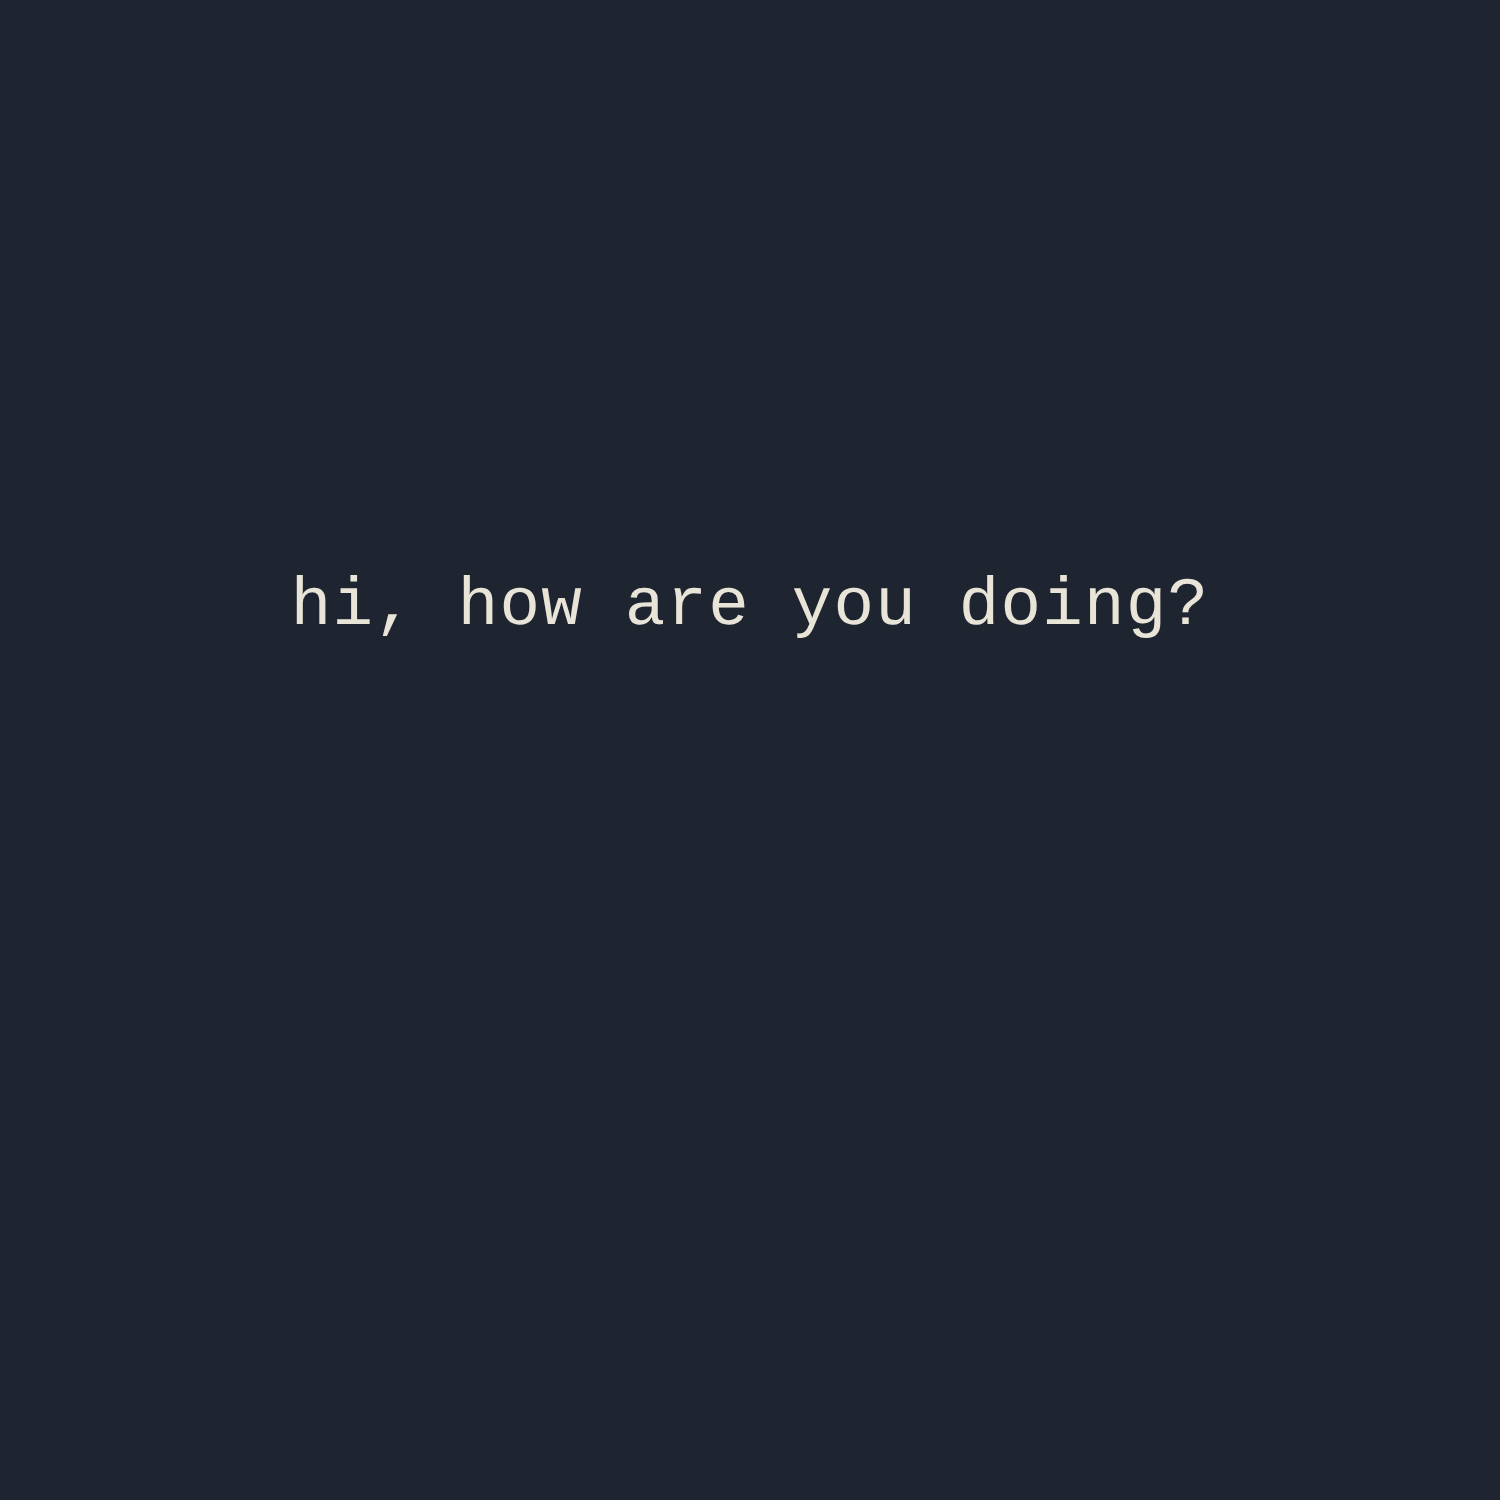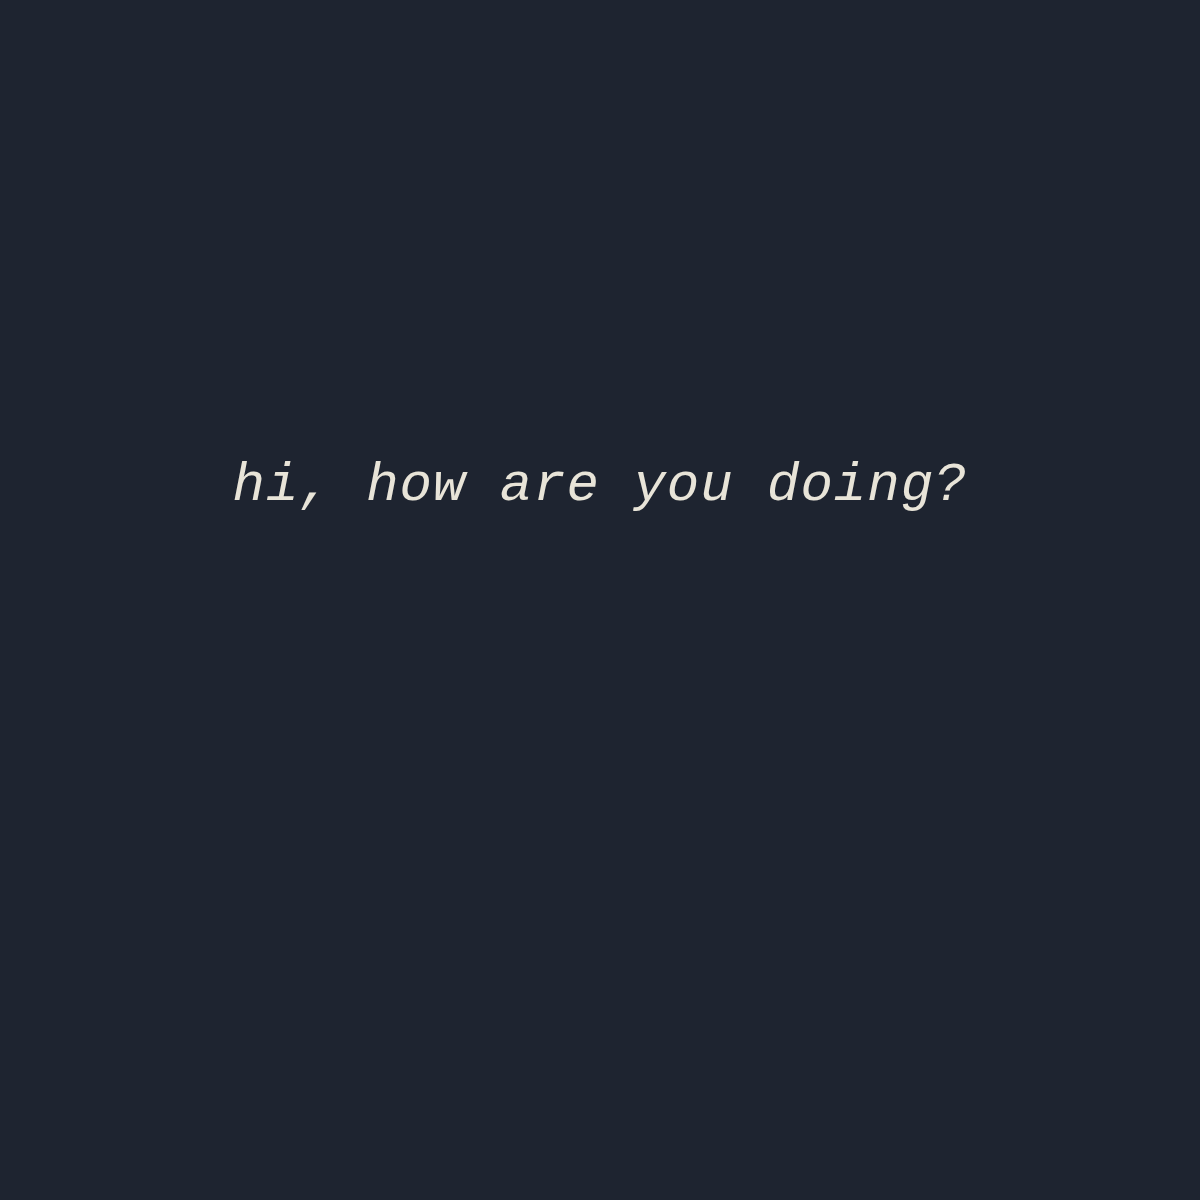--- a/index.html
+++ b/index.html
@@ -17,19 +17,18 @@
       overflow: hidden;
     }
     .message {
       font-family: "Courier New", Courier, monospace;
       font-size: 54px;
       color: #e8e4d8;
       letter-spacing: 1px;
       white-space: nowrap;
       position: relative;
       top: -115px;
-      font-style: italic;
     }
   </style>
 </head>
 <body>
 
 <div class="message">hi, how are you doing?</div>
 
 </body></html>

